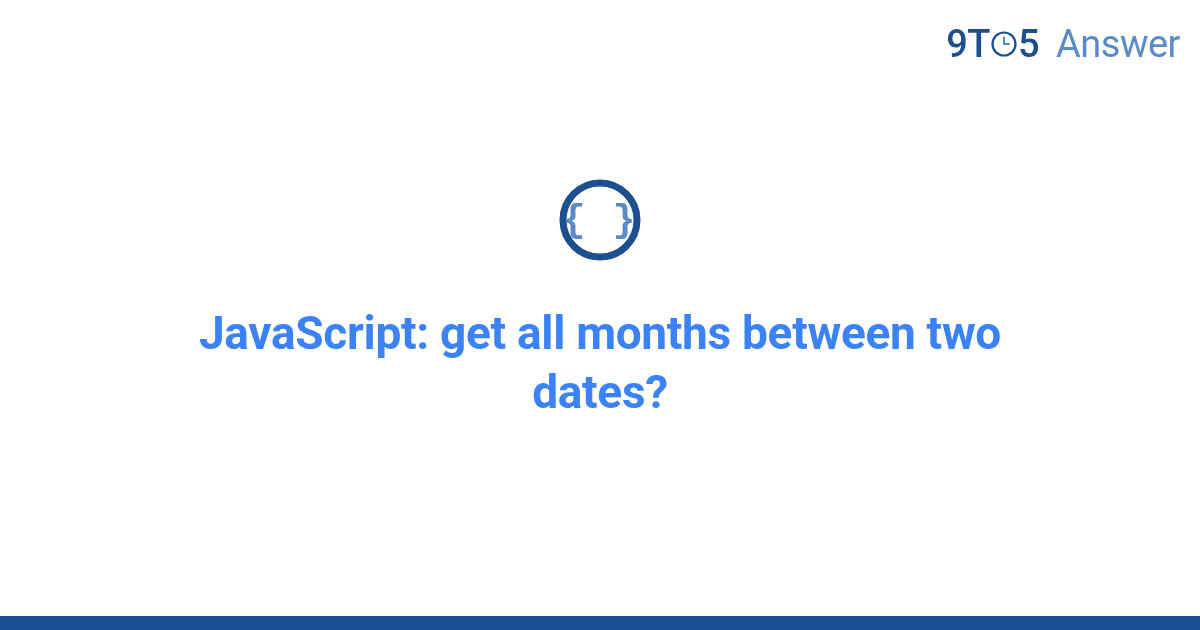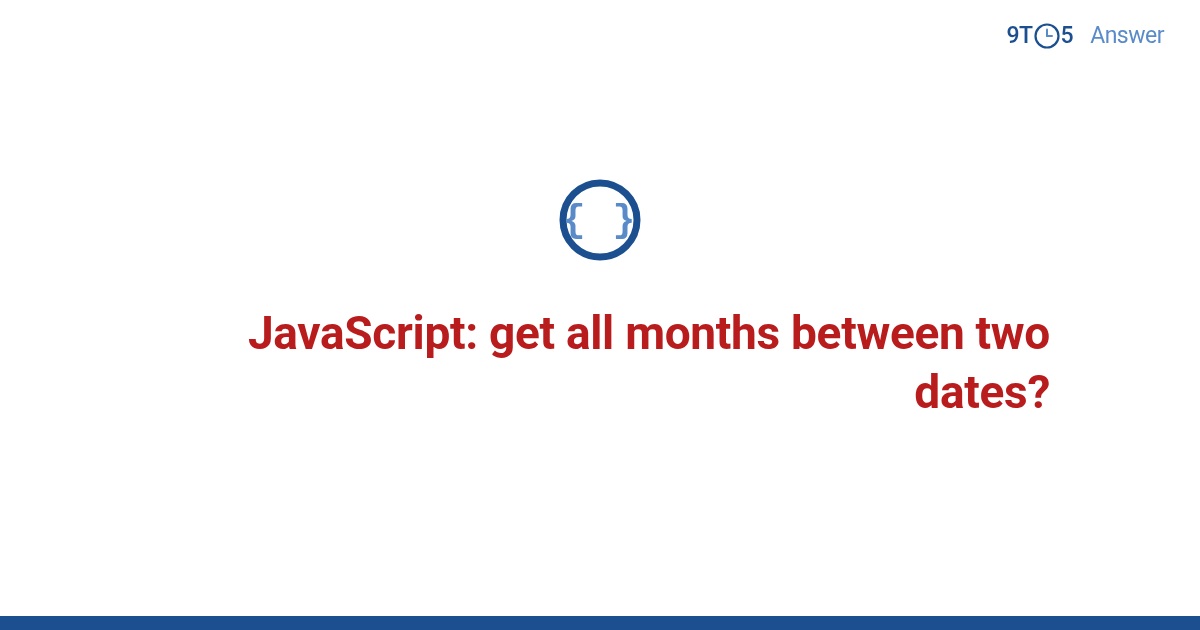--- a/index.html
+++ b/index.html
@@ -11,22 +11,22 @@
       width: 1200px;
       height: 630px;
       background: #ffffff;
       font-family: -apple-system, BlinkMacSystemFont, "Segoe UI", Roboto, Helvetica, Arial, sans-serif;
       position: relative;
       overflow: hidden;
     }
     .logo {
       position: absolute;
       top: 22px;
-      right: 36px;
-      font-size: 23px;
+      right: 20px;
+      font-size: 38px;
       font-weight: 400;
       letter-spacing: -0.5px;
       display: flex;
       align-items: center;
     }
     .logo-9t {
       color: #1b4f8f;
       font-weight: 500;
     }
     .logo-o {
@@ -72,22 +72,22 @@
       align-items: center;
       justify-content: center;
     }
     .topic-icon svg {
       width: 84px;
       height: 84px;
     }
     .title {
       font-size: 46px;
       font-weight: 700;
-      color: #b91c1c;
-      text-align: right;
+      color: #3b82f6;
+      text-align: center;
       line-height: 1.28;
       max-width: 900px;
       letter-spacing: -0.3px;
     }
     .footer-bar {
       position: absolute;
       bottom: 0;
       left: 0;
       width: 100%;
       height: 14px;

